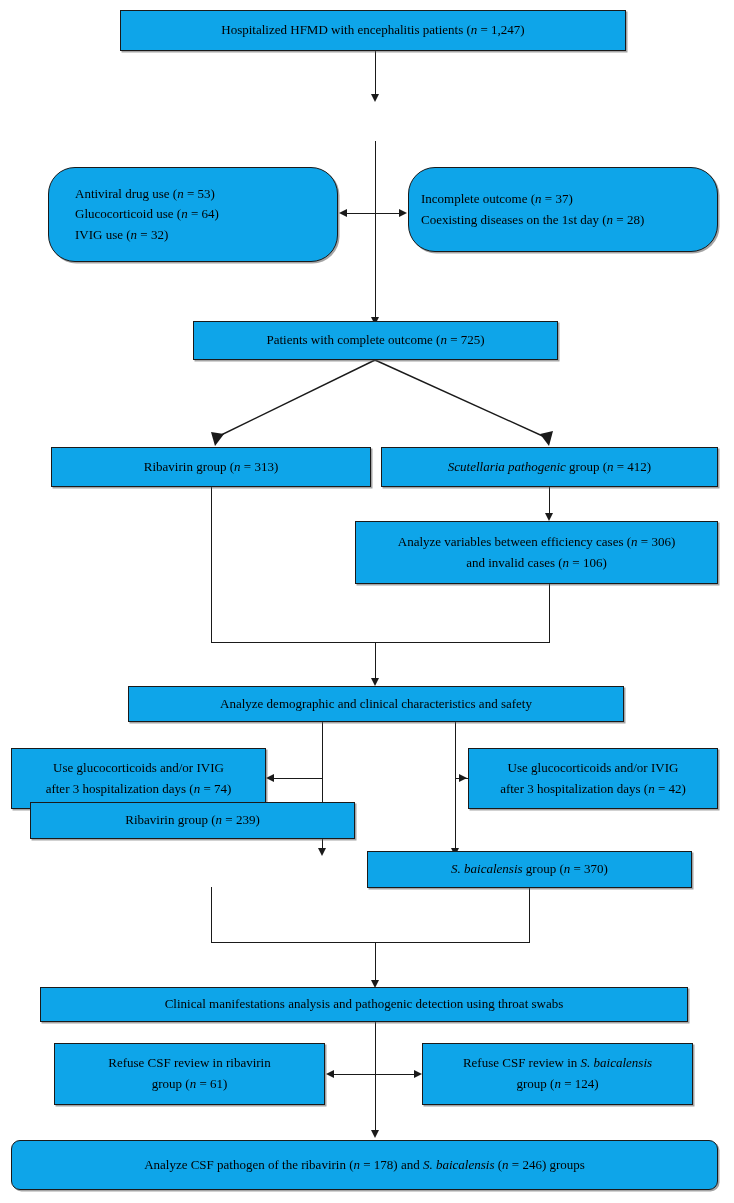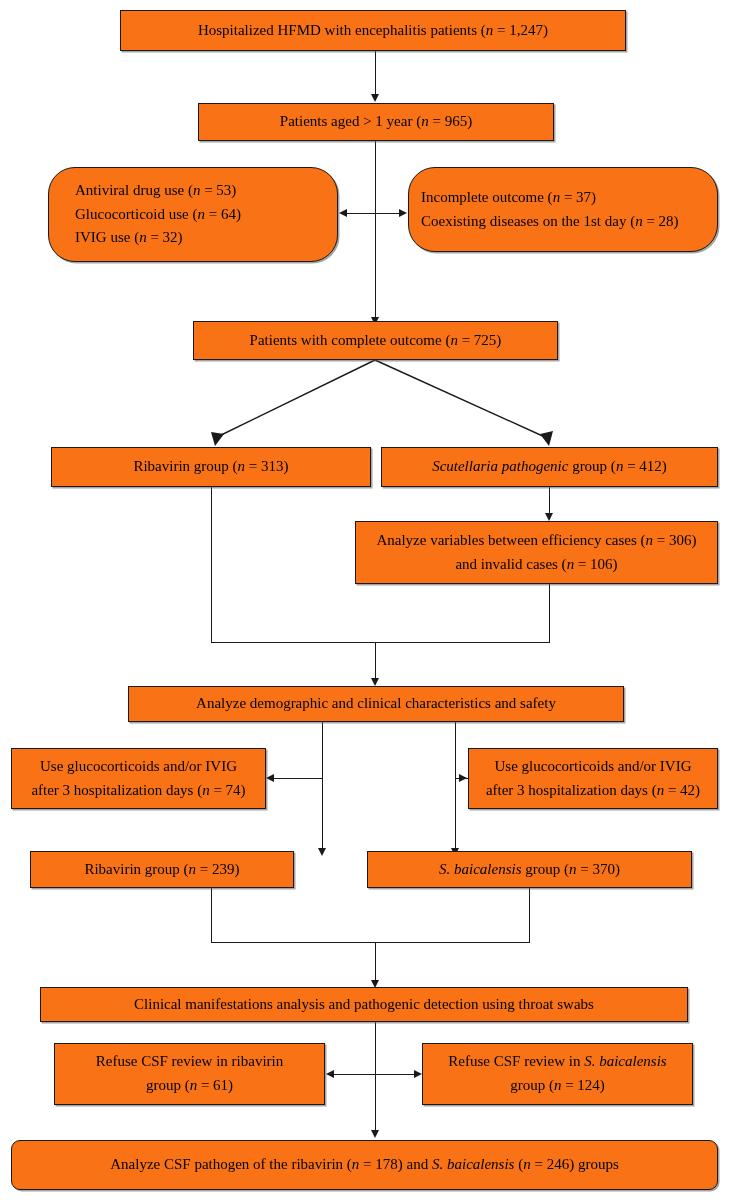--- a/index.html
+++ b/index.html
@@ -13,27 +13,27 @@
     height: 1203px;
     background: #ffffff;
     font-family: "Liberation Serif", "DejaVu Serif", serif;
     color: #000000;
     overflow: hidden;
   }
   .box {
     position: absolute;
     box-sizing: border-box;
     border: 1.4px solid #1a1a1a;
-    background: #f97316;
+    background: #0ea5e9;
     display: flex;
     flex-direction: column;
     align-items: center;
     justify-content: center;
     text-align: center;
-    font-size: 15px;
+    font-size: 13px;
     line-height: 1.58;
     color: #000000;
     padding: 2px 8px;
     box-shadow: 1.5px 1.5px 0 rgba(90,90,90,0.55);
   }
   .box.left-align {
     align-items: flex-start;
     text-align: left;
     border-radius: 27px;
   }
@@ -133,23 +133,20 @@
 
   <div class="hline" style="left:334px; top:1074px; width:42px;"></div>
   <div class="arrow arrow-left" style="left:326px; top:1070px;"></div>
   <div class="hline" style="left:375px; top:1074px; width:40px;"></div>
   <div class="arrow arrow-right" style="left:414px; top:1070px;"></div>
 
   <div class="box" style="left:120px; top:10px; width:506px; height:41px;">
     <span class="ln">Hospitalized HFMD with encephalitis patients (<i>n</i> = 1,247)</span>
   </div>
 
-  <div class="box" style="left:198px; top:103px; width:356px; height:38px;">
-    <span class="ln">Patients aged &gt; 1 year (<i>n</i> = 965)</span>
-  </div>
 
   <div class="box left-align" style="left:48px; top:167px; width:290px; height:95px; padding-left:26px;">
     <span class="ln">Antiviral drug use (<i>n</i> = 53)</span>
     <span class="ln">Glucocorticoid use (<i>n</i> = 64)</span>
     <span class="ln">IVIG use (<i>n</i> = 32)</span>
   </div>
 
   <div class="box left-align" style="left:408px; top:167px; width:310px; height:85px; padding-left:12px;">
     <span class="ln">Incomplete outcome (<i>n</i> = 37)</span>
     <span class="ln">Coexisting diseases on the 1st day (<i>n</i> = 28)</span>
@@ -179,21 +176,21 @@
   <div class="box" style="left:11px; top:748px; width:255px; height:61px;">
     <span class="ln">Use glucocorticoids and/or IVIG</span>
     <span class="ln">after 3 hospitalization days (<i>n</i> = 74)</span>
   </div>
 
   <div class="box" style="left:468px; top:748px; width:250px; height:61px;">
     <span class="ln">Use glucocorticoids and/or IVIG</span>
     <span class="ln">after 3 hospitalization days (<i>n</i> = 42)</span>
   </div>
 
-  <div class="box" style="left:30px; top:851px; width:264px; height:37px;align-items:center;">
+  <div class="box" style="left:30px; top:802px; width:325px; height:37px;align-items:center;">
     <span class="ln">Ribavirin group (<i>n</i> = 239)</span>
   </div>
 
   <div class="box" style="left:367px; top:851px; width:325px; height:37px;">
     <span class="ln"><i>S. baicalensis</i> group (<i>n</i> = 370)</span>
   </div>
 
   <div class="box" style="left:40px; top:987px; width:648px; height:35px;">
     <span class="ln">Clinical manifestations analysis and pathogenic detection using throat swabs</span>
   </div>

